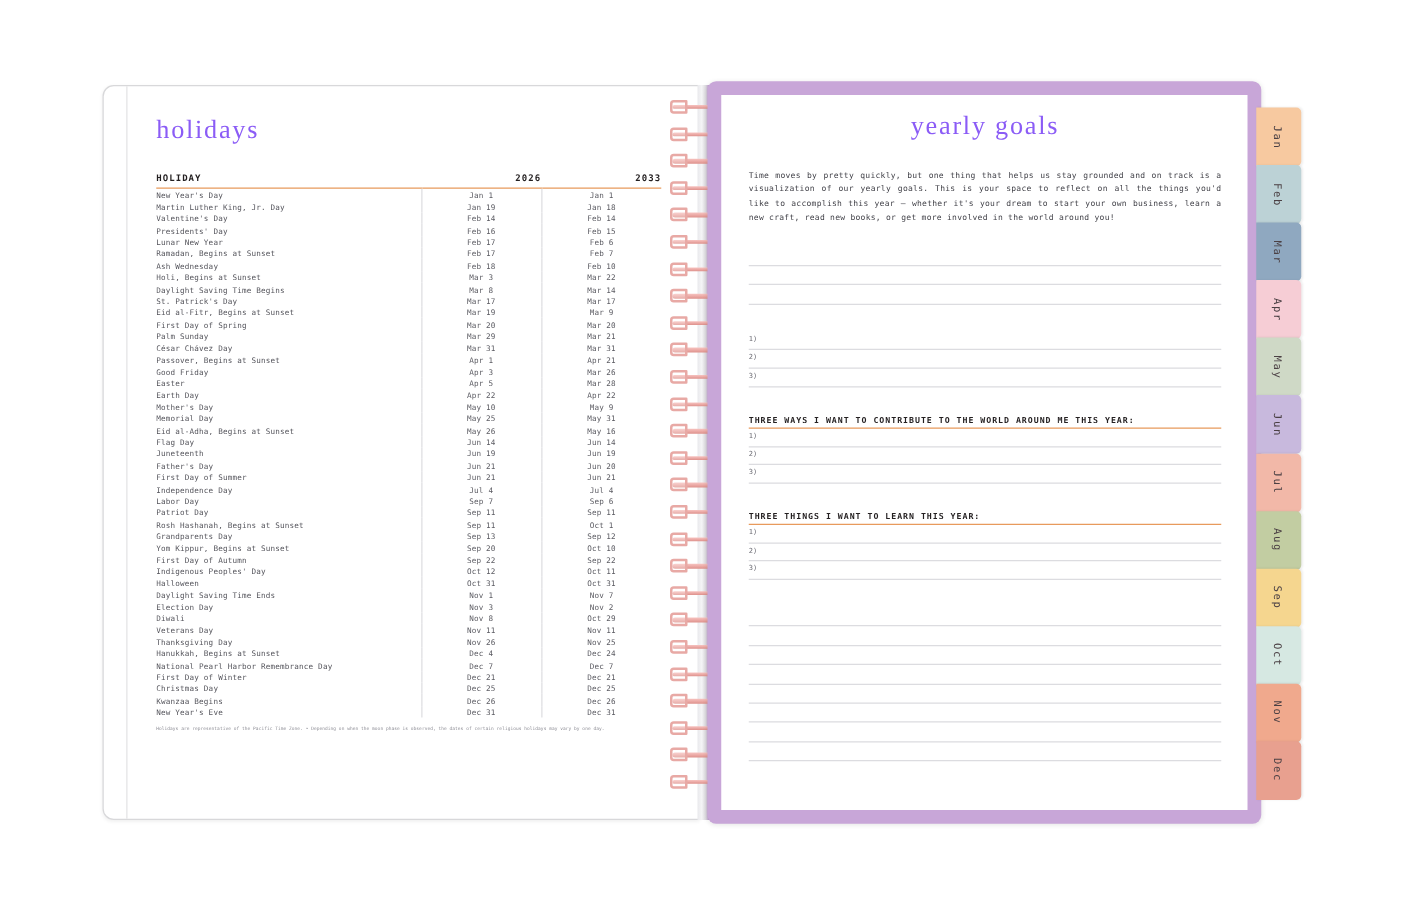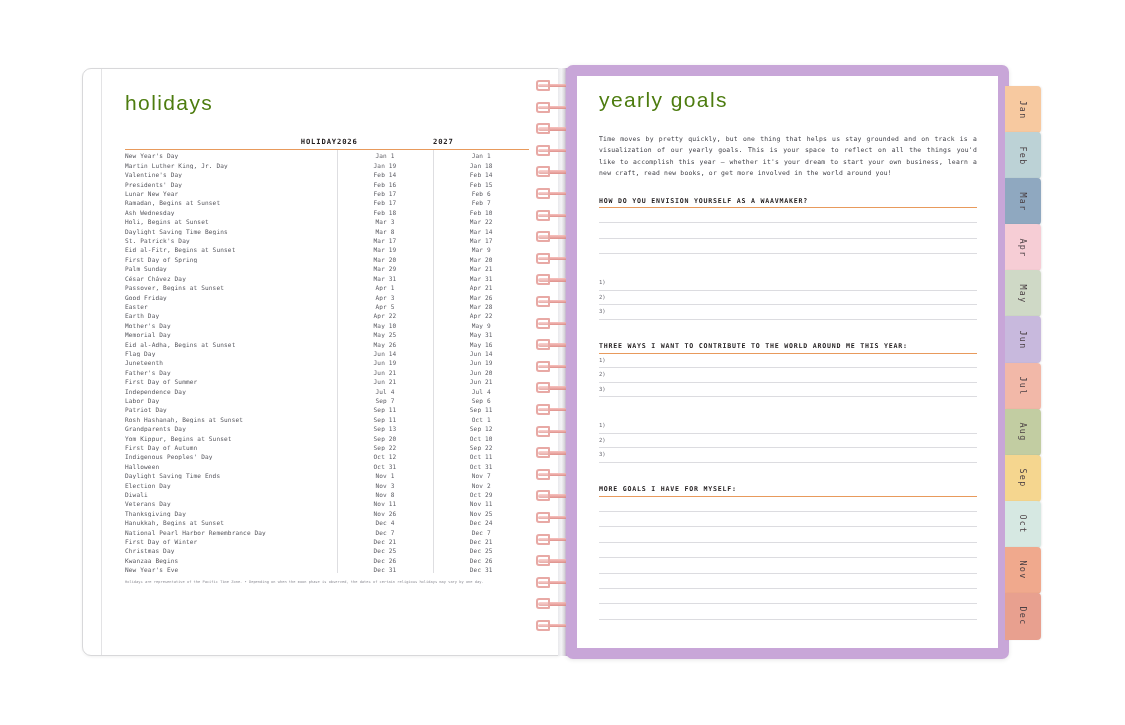--- a/index.html
+++ b/index.html
@@ -45,49 +45,49 @@
     background: #e3e3e5;
   }
   .left-content {
     position: absolute;
     left: 42px;
     top: 22px;
     width: 414px;
   }
 
   .page-title {
-    font-family: Liberation Sans, sans-serif;
+    font-family: Liberation Serif, serif;
     font-size: 21px;
     letter-spacing: 1.4px;
-    color: #4d7c0f;
+    color: #8b5cf6;
     font-weight: 400;
     margin: 0 0 22px 0;
   }
   .page-title-right {
-    text-align: left;
+    text-align: center;
   }
 
   
   .hol-table {
     width: 404px;
     border-collapse: collapse;
     table-layout: fixed;
   }
   .hol-table th {
     font-size: 7.2px;
     font-weight: 700;
     letter-spacing: 0.85px;
     color: #231f20;
-    text-align: left;
+    text-align: right;
     padding: 0 0 3px 0;
     border-bottom: 1.1px solid #e89a5c;
     font-family: "DejaVu Sans Mono", "Liberation Mono", monospace;
   }
   .hol-table th.h-name {
-    text-align: right;
+    text-align: left;
   }
   .hol-table td {
     font-size: 6.1px;
     color: #5c5c63;
     padding: 2.42px 0 0 0;
     letter-spacing: 0.14px;
     text-align: center;
     font-family: "DejaVu Sans Mono", "Liberation Mono", monospace;
     white-space: nowrap;
     overflow: hidden;
@@ -288,21 +288,21 @@
       <table class="hol-table">
         <colgroup>
           <col class="col-name">
             <col class="col-year">
             <col class="col-year">
         </colgroup>
         <thead>
           <tr>
             <th class="h-name">HOLIDAY</th>
             <th class="c-y1">2026</th>
-            <th class="c-y2">2027</th>
+            <th class="c-y2">2033</th>
           </tr>
         </thead>
         <tbody id="hol-body">
             <tr>
               <td class="c-name">New Year's Day</td>
               <td class="c-y1">Jan 1</td>
               <td class="c-y2">Jan 1</td>
             </tr>
             <tr>
               <td class="c-name">Martin Luther King, Jr. Day</td>
@@ -694,21 +694,20 @@
   </div>
 
   <div class="right-page">
     <div class="right-page-white">
       <div class="right-content">
 
         <h1 class="page-title page-title-right">yearly goals</h1>
 
         <p class="intro-para">Time moves by pretty quickly, but one thing that helps us stay grounded and on track is a visualization of our yearly goals. This is your space to reflect on all the things you'd like to accomplish this year — whether it's your dream to start your own business, learn a new craft, read new books, or get more involved in the world around you!</p>
 
-        <div class="sec-heading">HOW DO YOU ENVISION YOURSELF AS A WAAVMAKER?</div>
         <div id="envision-lines">
             <div class="blank-line"></div>
             <div class="blank-line"></div>
             <div class="blank-line"></div>
           </div>
 
         <div class="gap-22"></div>
 
 
         <div id="goal-sections">
@@ -718,29 +717,29 @@
               <div class="num-line">3)</div>
             </div>
             <div class="gap-22"></div>
             <div class="sec-heading">THREE WAYS I WANT TO CONTRIBUTE TO THE WORLD AROUND ME THIS YEAR:</div>
             <div class="numbered-lines">
               <div class="num-line">1)</div>
               <div class="num-line">2)</div>
               <div class="num-line">3)</div>
             </div>
             <div class="gap-22"></div>
+            <div class="sec-heading">THREE THINGS I WANT TO LEARN THIS YEAR:</div>
             <div class="numbered-lines">
               <div class="num-line">1)</div>
               <div class="num-line">2)</div>
               <div class="num-line">3)</div>
             </div>
             <div class="gap-22"></div>
           </div>
 
-        <div class="sec-heading">MORE GOALS I HAVE FOR MYSELF:</div>
         <div id="more-goals-lines">
             <div class="blank-line"></div>
             <div class="blank-line"></div>
             <div class="blank-line"></div>
             <div class="blank-line"></div>
             <div class="blank-line"></div>
             <div class="blank-line"></div>
             <div class="blank-line"></div>
             <div class="blank-line"></div>
           </div>

